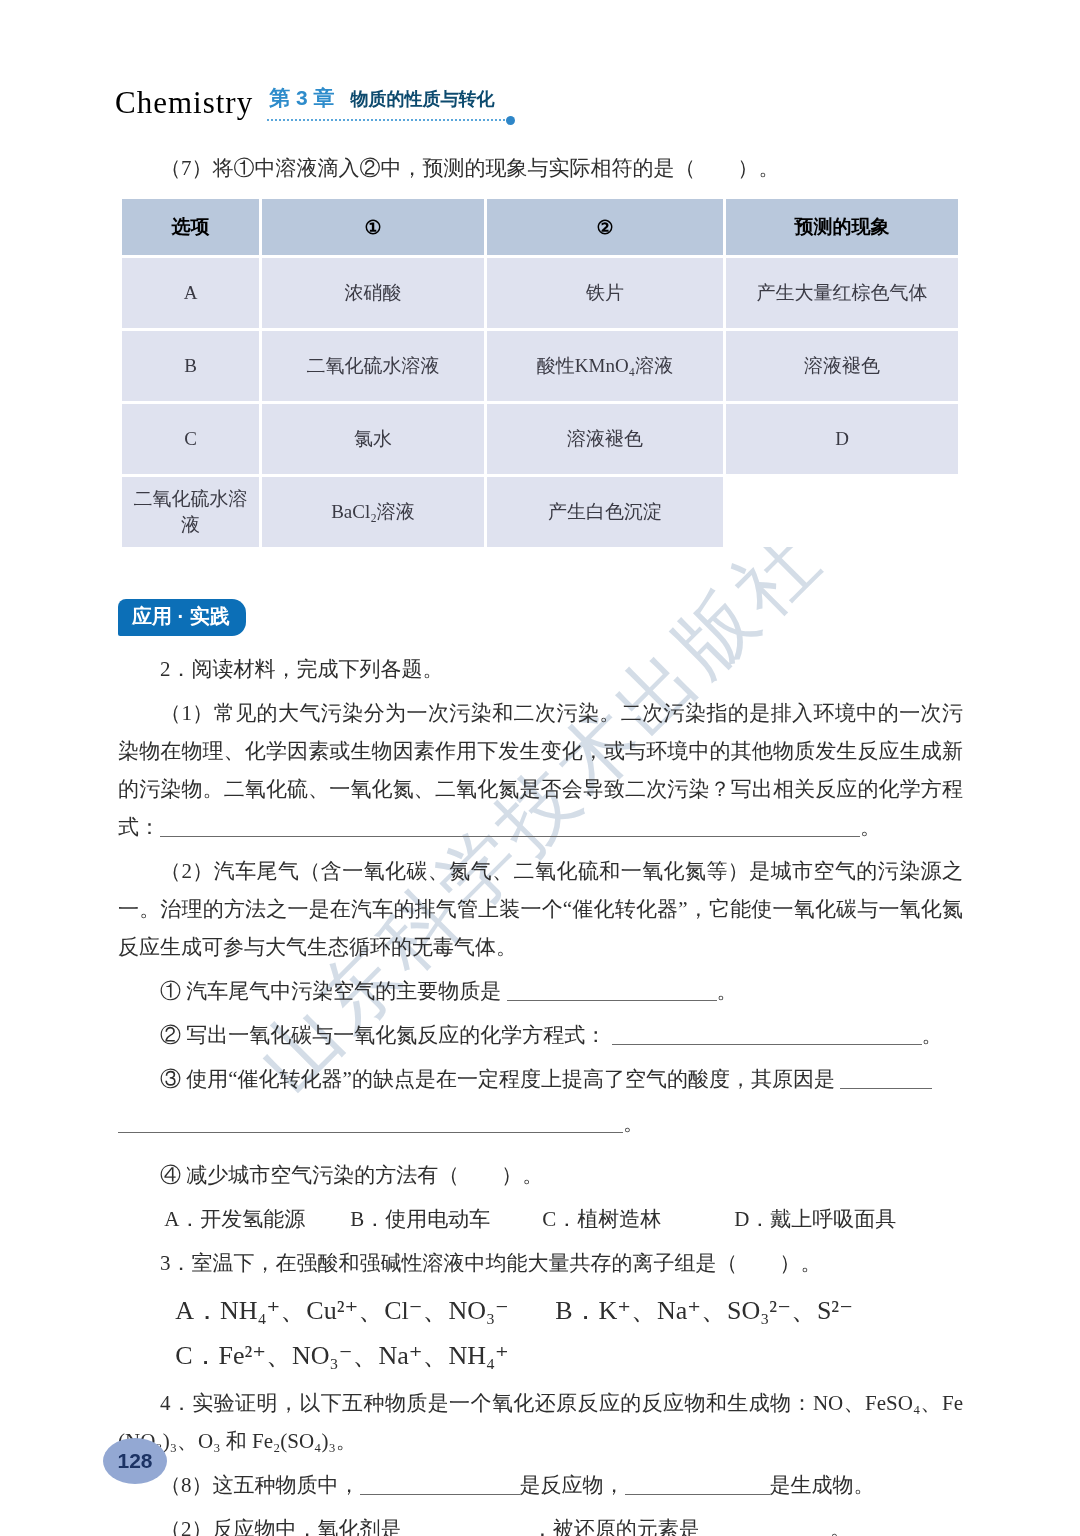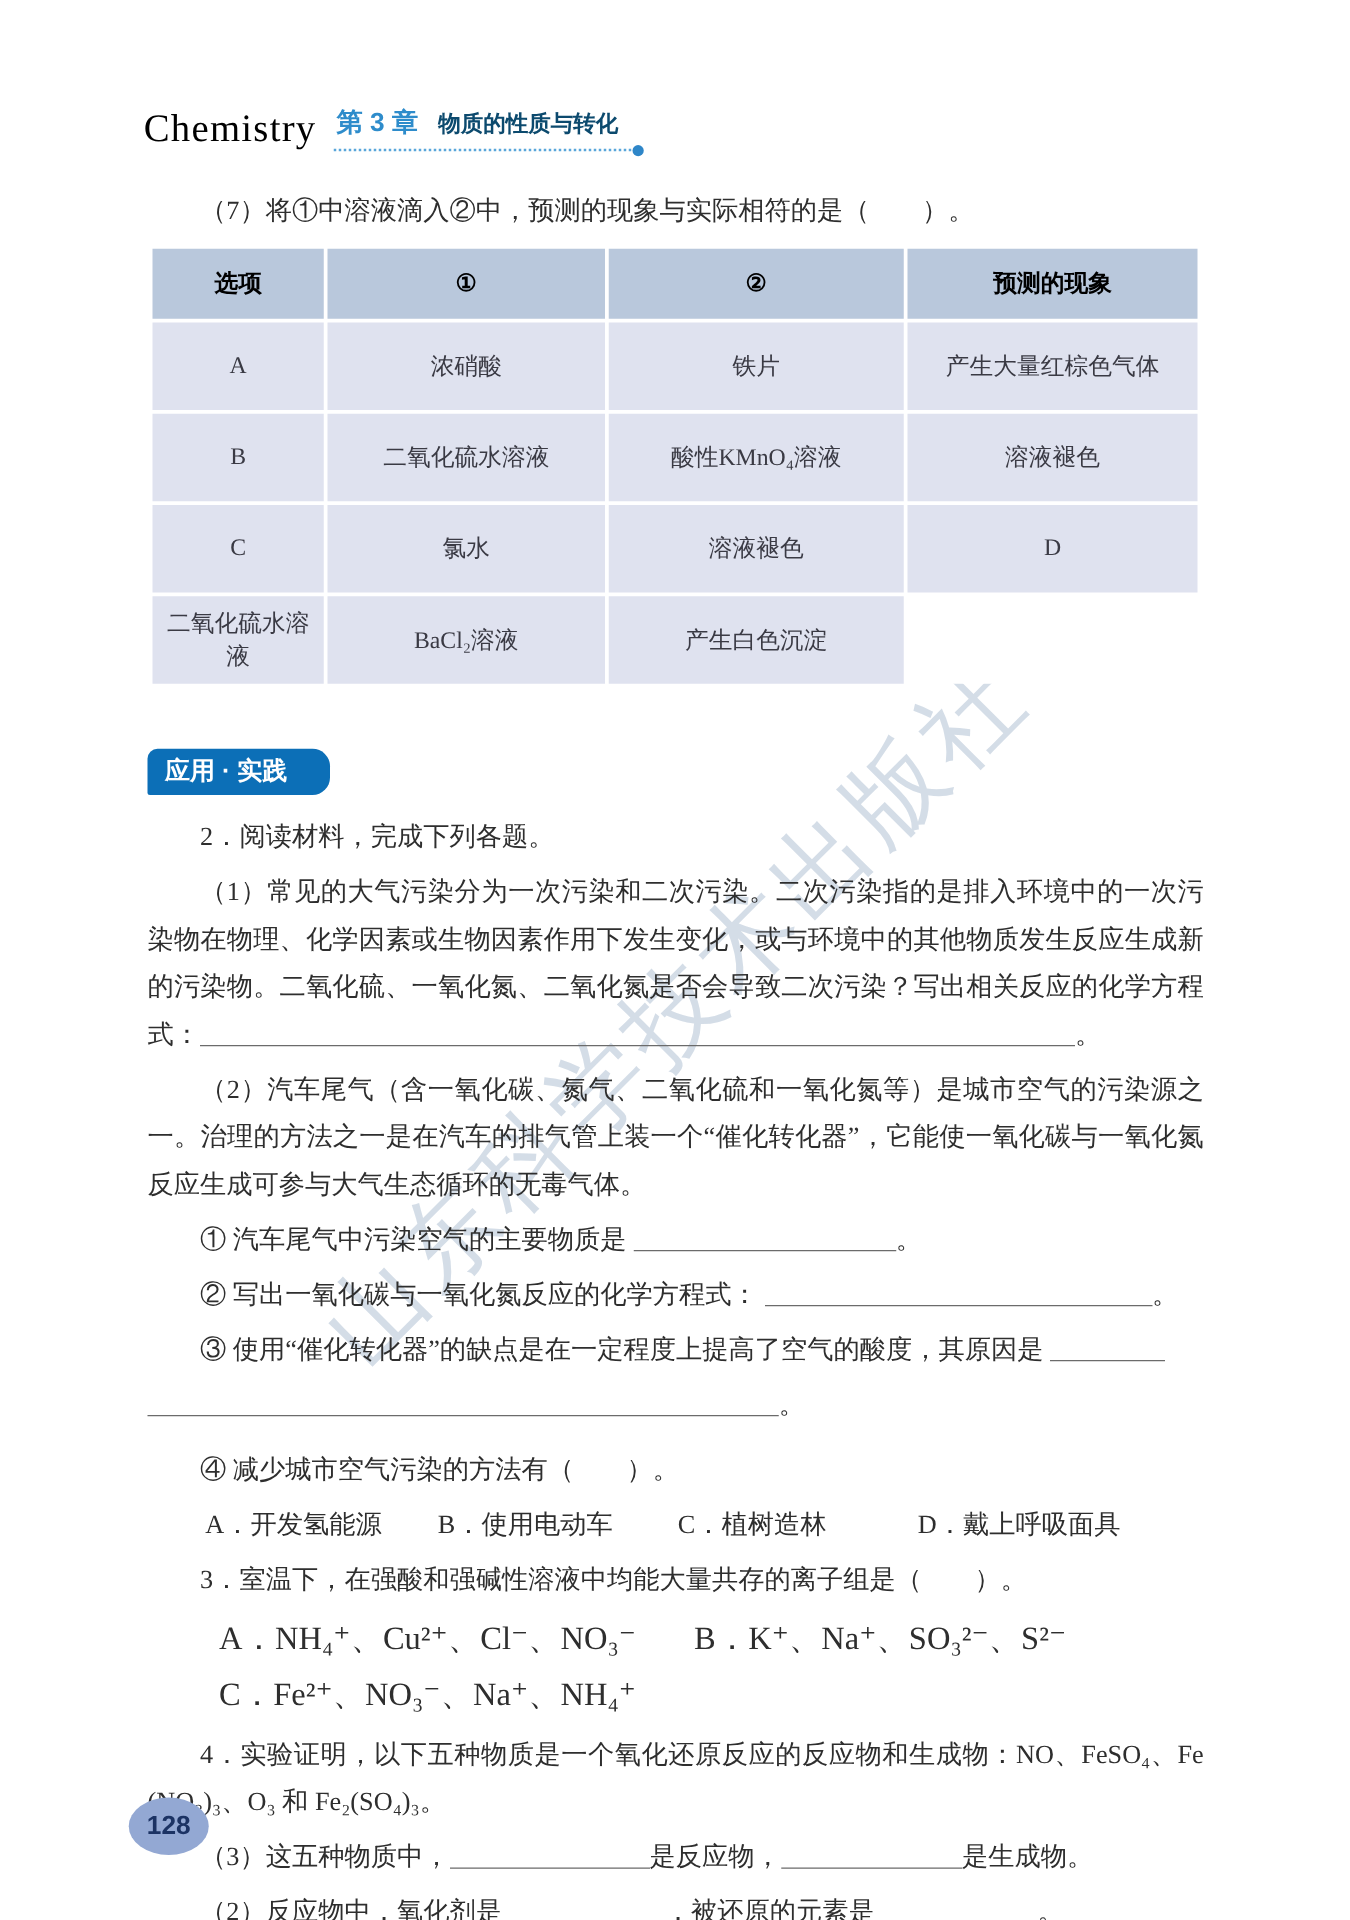--- a/index.html
+++ b/index.html
@@ -83,21 +83,21 @@
   }
   
   .badge{
     display:inline-block;
     margin:52px 0 8px 0;
     background:#0c6fb7;
     color:#ffffff;
     font-family:"Liberation Sans","DejaVu Sans",sans-serif;
     font-weight:bold;
     font-size:20px;
-    padding:4px 34px 6px 14px;
+    padding:4px 16px 6px 14px;
     border-radius:8px 14px 14px 2px;
   }
   
   .para{
     font-size:21px;
     line-height:38px;
     text-align:justify;
     margin:6px 0;
     word-break:break-all;
   }
@@ -215,21 +215,21 @@
       <p class="para indent" style="margin-top:2px">3．室温下，在强酸和强碱性溶液中均能大量共存的离子组是（　　）。</p>
 
       <div class="optgrid">
         <span>A．NH₄⁺、Cu²⁺、Cl⁻、NO₃⁻</span>
         <span>B．K⁺、Na⁺、SO₃²⁻、S²⁻</span>
         <span>C．Fe²⁺、NO₃⁻、Na⁺、NH₄⁺</span>
       </div>
 
       <p class="para indent">4．实验证明，以下五种物质是一个氧化还原反应的反应物和生成物：NO、FeSO₄、Fe(NO₃)₃、O₃ 和 Fe₂(SO₄)₃。</p>
 
-      <p class="para subitem"><span>（3）这五种物质中，</span><span class="blank" style="width:160px"></span><span>是反应物，</span><span class="blank" style="width:145px"></span><span>是生成物。</span></p>
+      <p class="para subitem"><span>（8）这五种物质中，</span><span class="blank" style="width:160px"></span><span>是反应物，</span><span class="blank" style="width:145px"></span><span>是生成物。</span></p>
 
       <p class="para subitem"><span>（2）反应物中，氧化剂是</span> <span class="blank" style="width:125px"></span><span>，被还原的元素是</span> <span class="blank" style="width:125px"></span><span>。</span></p>
 
     </div>
   </div>
 
   <div class="pagenum">128</div>
 
 </div>
 

